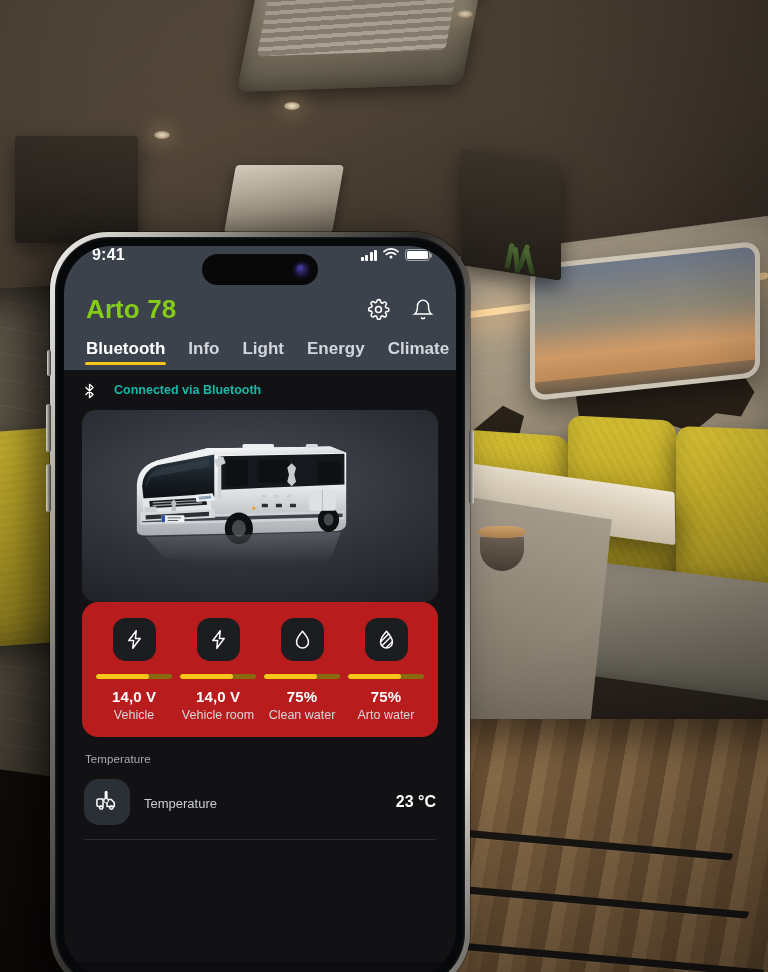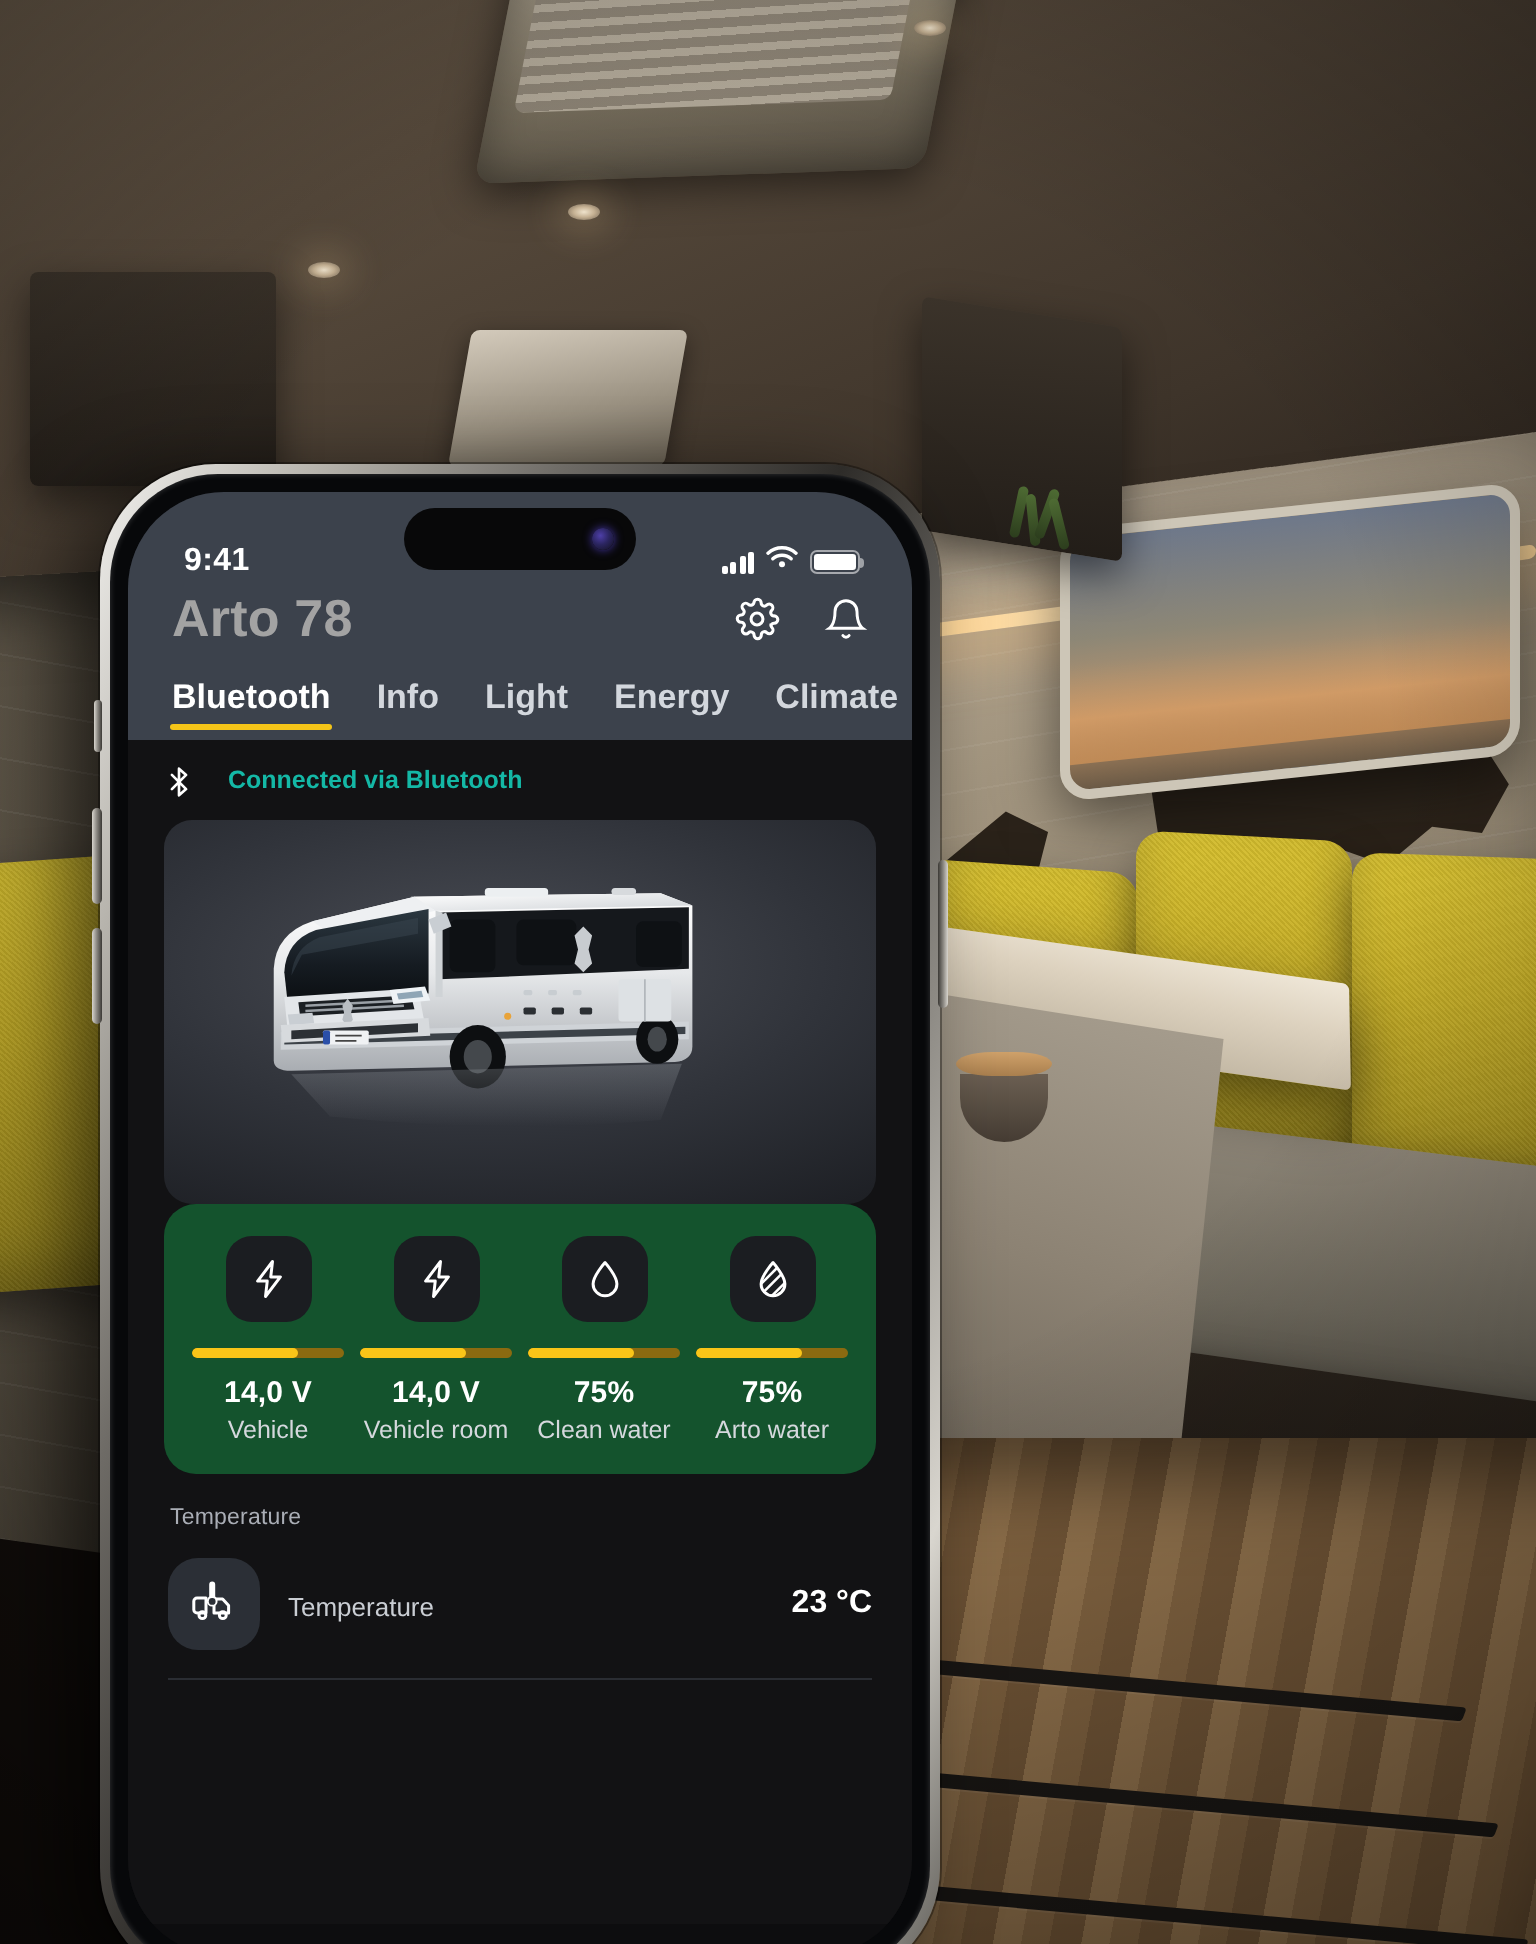--- a/index.html
+++ b/index.html
@@ -177,21 +177,21 @@
   }
   .b-silent{ left:-3px; top:118px; width:4px; height:26px; }
   .b-volup{ left:-4px; top:172px; width:5px; height:48px; }
   .b-voldn{ left:-4px; top:232px; width:5px; height:48px; }
   .b-power{ right:-4px; top:198px; width:5px; height:74px;
             background:linear-gradient(270deg,#d8d5ce,#8e8b85 45%,#3b3935); }
 
   
   .statusbar{
     height:44px; background:#3c424c; position:relative;
-    display:flex; align-items:flex-end; justify-content:space-between;
+    display:flex; align-items:flex-start; justify-content:space-between;
     padding:0 26px 0 28px; color:#fff;
   }
   .sb-time{ font-size:16px; font-weight:700; letter-spacing:.2px; }
   .island{
     position:absolute; left:50%; top:8px; transform:translateX(-50%);
     width:116px; height:31px; border-radius:17px; background:#080809;
     display:flex; align-items:center; justify-content:flex-end; padding-right:11px;
   }
   .island-cam{
     width:11px; height:11px; border-radius:50%;
@@ -213,21 +213,21 @@
     content:""; position:absolute; right:-3.4px; top:3.4px; width:2px; height:4.4px;
     border-radius:0 2px 2px 0; background:rgba(255,255,255,.5);
   }
   .battery i{ display:block; height:100%; width:100%; background:#fff; border-radius:1.6px; }
 
   
   .appheader{
     background:#3c424c; padding:4px 22px 14px 22px;
     display:flex; align-items:center; justify-content:space-between;
   }
-  .app-title{ font-size:26px; font-weight:700; color:#a3a3a3; letter-spacing:.1px; }
+  .app-title{ font-size:26px; font-weight:700; color:#84cc16; letter-spacing:.1px; }
   .hdr-icons{ display:flex; align-items:center; gap:22px; }
   .hdr-icons svg{ display:block; }
 
   
   .tabs{
     background:#3c424c; display:flex; align-items:flex-end; gap:23px;
     padding:0 22px;
   }
   .tab{
     font-size:17px; font-weight:700; color:#d3d7dd; padding-bottom:11px;
@@ -257,21 +257,21 @@
   }
   .hero .rv{ position:absolute; left:50%; top:48%; transform:translate(-50%,-50%); width:84%; }
   .hero .rv svg{ width:100%; display:block; }
 
   .sect-label{
     color:#a9adb5; font-size:11.5px; font-weight:500;
     padding:16px 3px 8px 3px; letter-spacing:.1px;
   }
 
   .stats-card{
-    background:#14532d; border-radius:16px; padding:16px 10px 15px 10px;
+    background:#b91c1c; border-radius:16px; padding:16px 10px 15px 10px;
     display:flex; justify-content:space-between;
   }
   .stat{ display:flex; flex-direction:column; align-items:center; width:25%; }
   .stat-ico{
     width:43px; height:43px; border-radius:13px; background:#1b1d21;
     display:flex; align-items:center; justify-content:center;
   }
   .stat-ico svg{ display:block; }
   .bar{
     width:76px; height:5px; border-radius:3px; background:#8a6a10;

